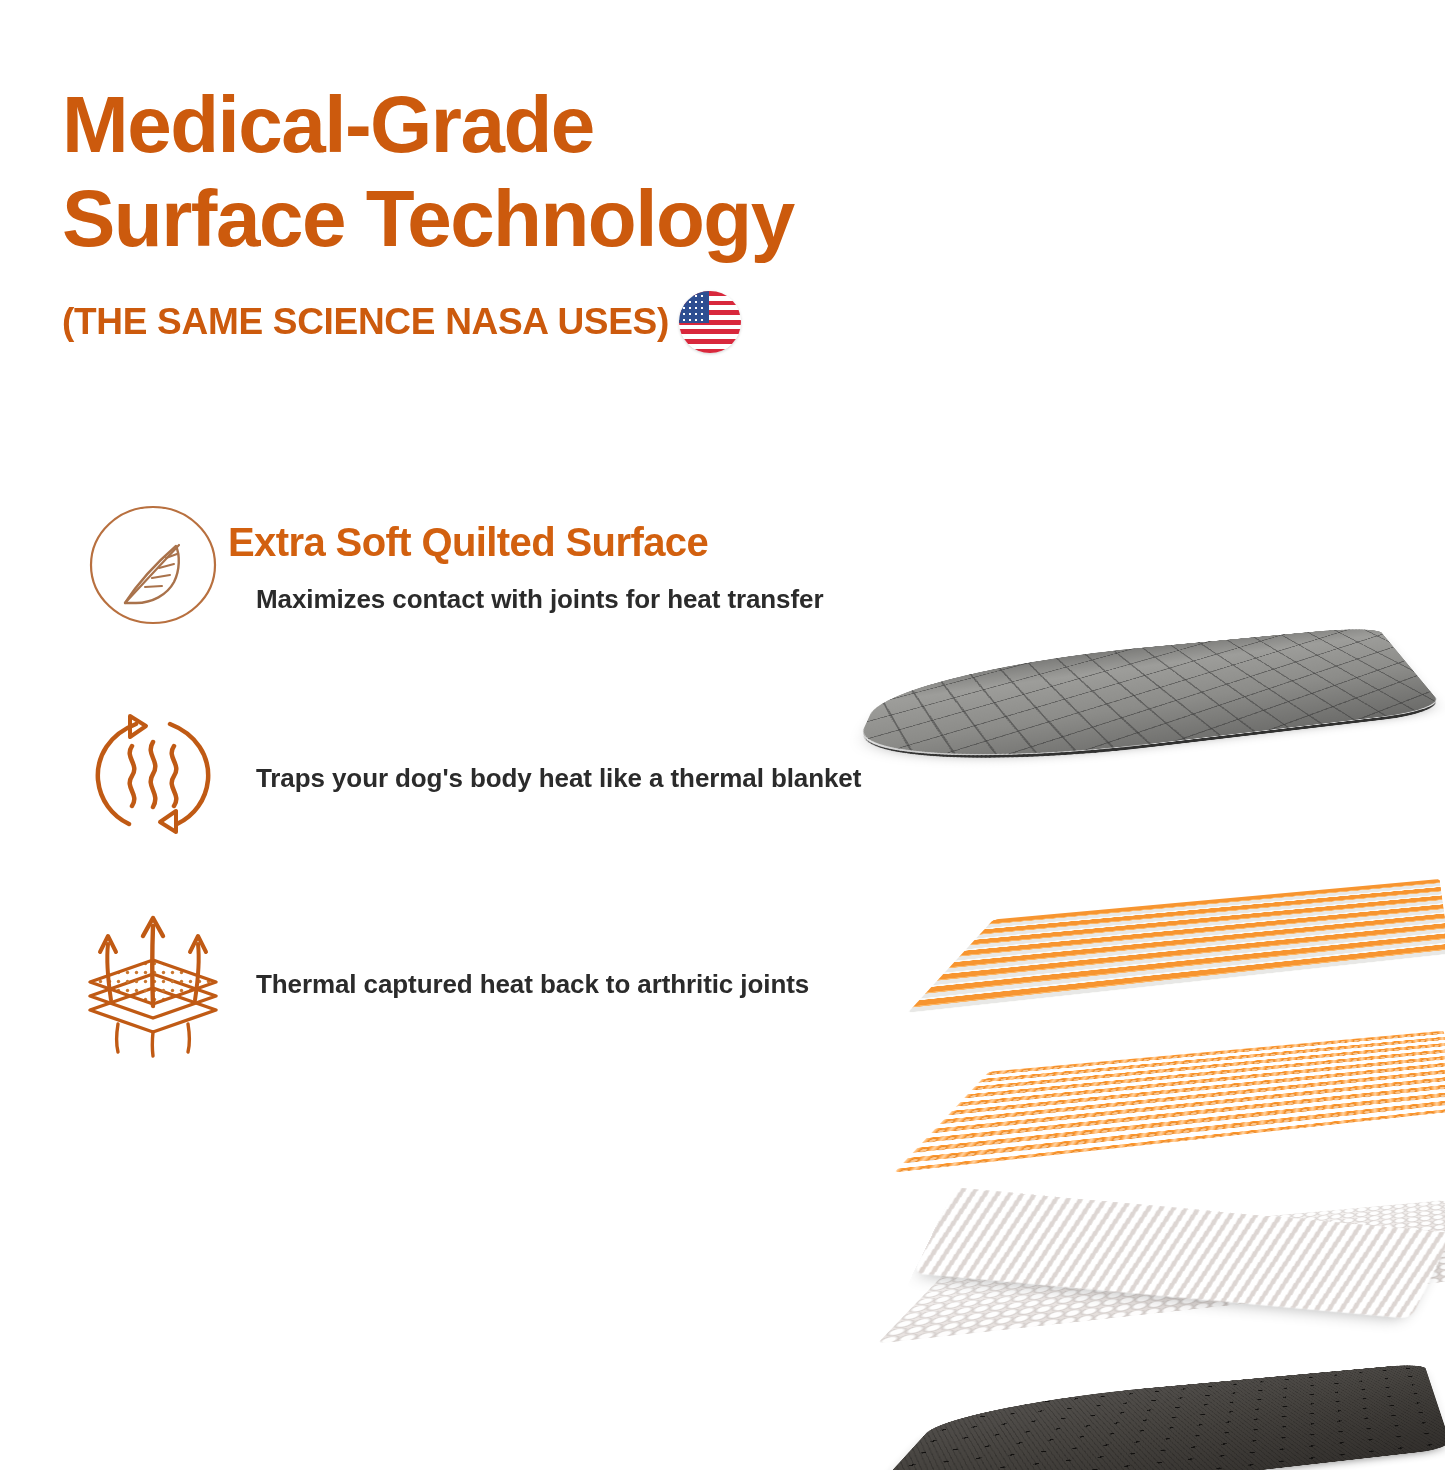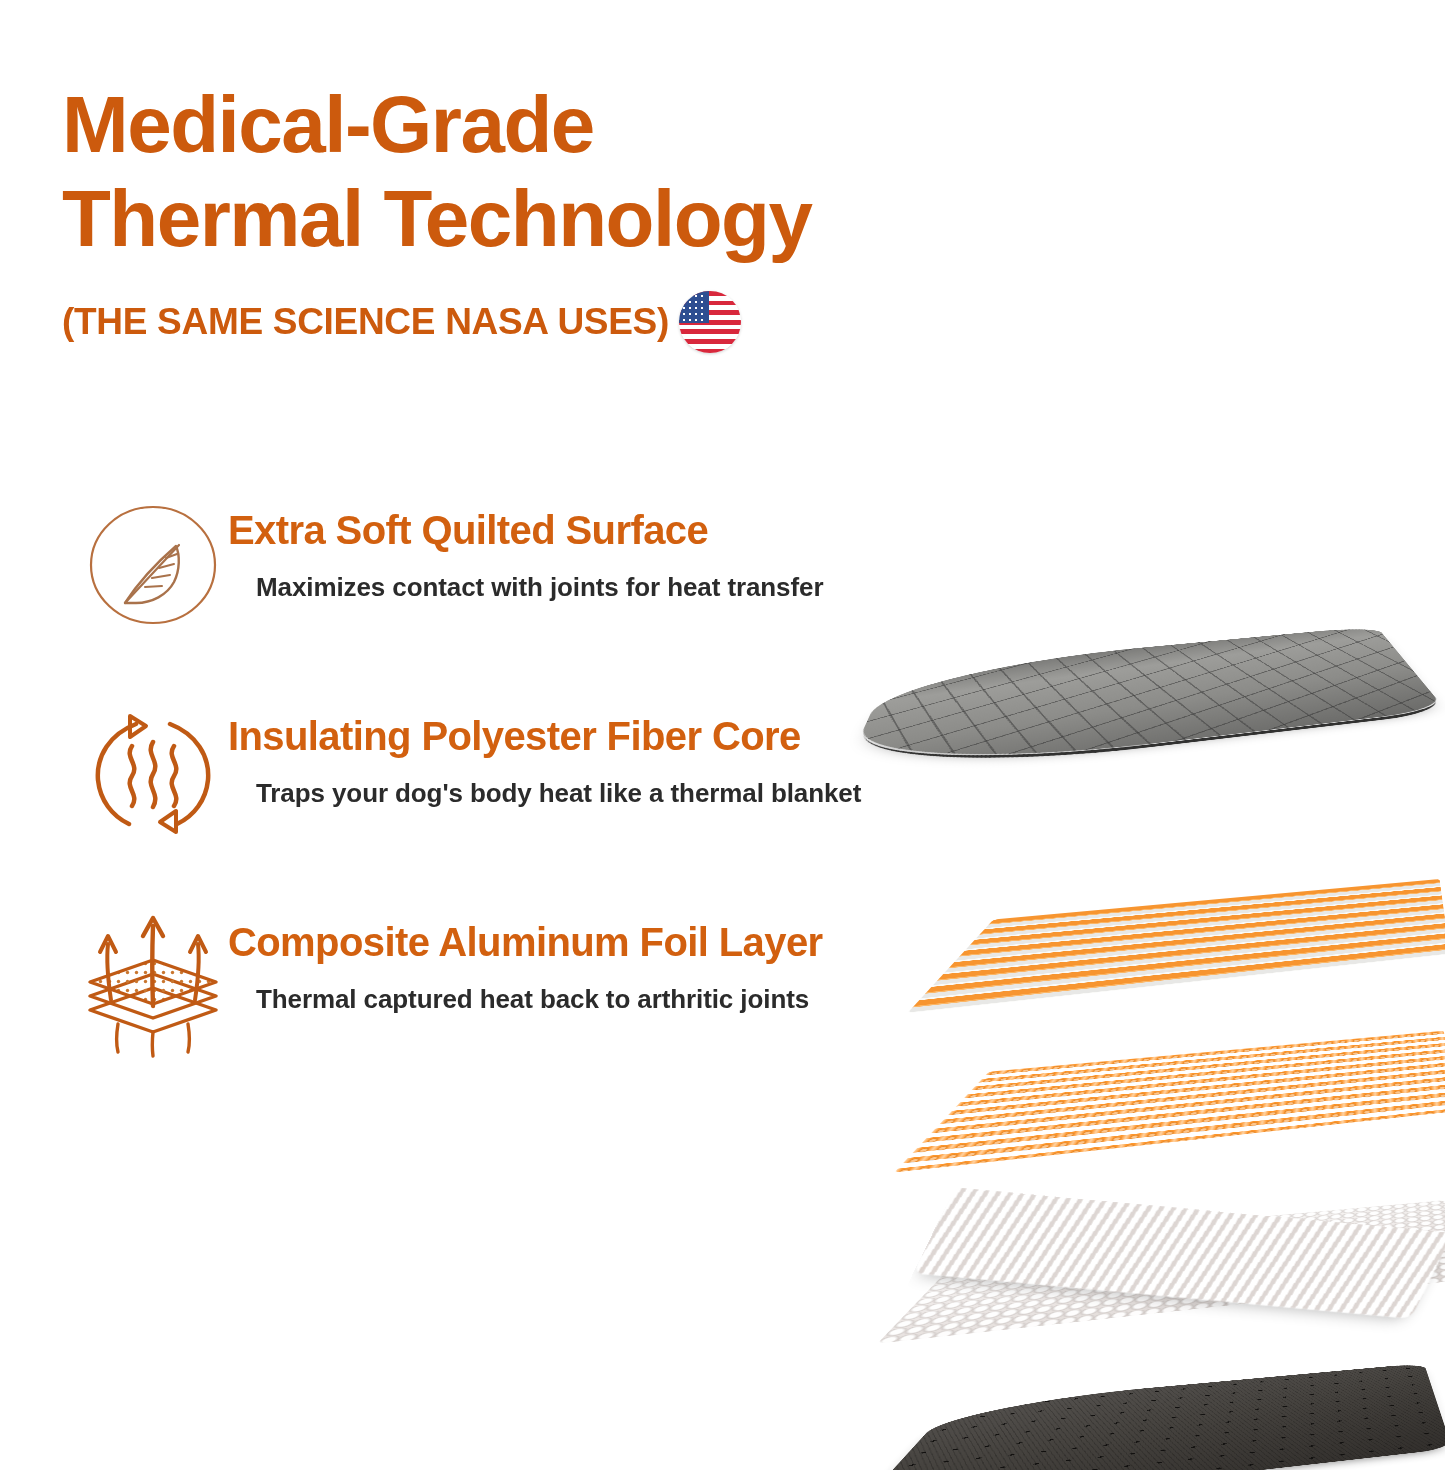--- a/index.html
+++ b/index.html
@@ -89,21 +89,21 @@
   
   .features {
     position: absolute;
     left: 78px;
     top: 498px;
     width: 790px;
   }
 
   .feature {
     display: flex;
-    align-items: flex-start;
+    align-items: center;
     margin-bottom: 74px;
   }
   .feature:last-child { margin-bottom: 0; }
 
   .feature-icon {
     flex: 0 0 auto;
     width: 150px;
     height: 132px;
     display: flex;
     align-items: flex-start;
@@ -316,21 +316,21 @@
 
   .icon-svg { display: block; }
 </style>
 </head>
 <body>
 
 <div class="page">
 
   <div class="header">
     <div class="headline">Medical-Grade</div>
-    <div class="headline">Thermal Technology</div>
+    <div class="headline">Surface Technology</div>
 
     <div class="subline-row">
       <div class="subline">(THE SAME SCIENCE NASA USES)</div>
       <div class="flag-badge">
         <div class="flag-stripes"></div>
         <div class="flag-canton"></div>
       </div>
     </div>
   </div>
 
@@ -360,21 +360,20 @@
           <path d="M52 16 C26 26 12 48 14 72 C16 92 28 108 45 116" stroke="#C05A14" stroke-width="4.5" fill="none" stroke-linecap="round"></path>
           <path d="M86 16 C112 26 126 48 124 72 C122 92 110 108 93 116" stroke="#C05A14" stroke-width="4.5" fill="none" stroke-linecap="round"></path>
           <path d="M46 8 L62 18 L46 29 Z" stroke="#C05A14" stroke-width="4" fill="none" stroke-linejoin="round"></path>
           <path d="M92 124 L76 114 L92 103 Z" stroke="#C05A14" stroke-width="4" fill="none" stroke-linejoin="round"></path>
           <path d="M48 38 C40 50 56 56 48 68 C40 80 56 86 48 98" stroke="#C05A14" stroke-width="4.5" fill="none" stroke-linecap="round"></path>
           <path d="M69 34 C61 47 77 53 69 66 C61 79 77 85 69 99" stroke="#C05A14" stroke-width="4.5" fill="none" stroke-linecap="round"></path>
           <path d="M90 38 C82 50 98 56 90 68 C82 80 98 86 90 98" stroke="#C05A14" stroke-width="4.5" fill="none" stroke-linecap="round"></path>
         </svg>
       </div>
       <div class="feature-text">
-        <div class="feature-title">Insulating Polyester Fiber Core</div>
         <div class="feature-desc">Traps your dog's body heat like a thermal blanket</div>
       </div>
     </div>
 
     <div class="feature">
       <div class="feature-icon">
         <svg class="icon-svg" width="150" height="145" viewBox="0 0 150 145" fill="none" aria-hidden="true">
           <defs>
             <pattern id="dotgrid" width="9" height="9" patternUnits="userSpaceOnUse">
               <circle cx="4.5" cy="4.5" r="1.7" fill="#C9762F"></circle>
@@ -393,21 +392,20 @@
           <path d="M65 22 L75 4 L85 22" stroke="#C05A14" stroke-width="4.4" fill="none" stroke-linejoin="round" stroke-linecap="round"></path>
           <path d="M117 86 C120 66 122 48 120 30" stroke="#C05A14" stroke-width="4" fill="none" stroke-linecap="round"></path>
           <path d="M112 38 L120 22 L128 38" stroke="#C05A14" stroke-width="4" fill="none" stroke-linejoin="round" stroke-linecap="round"></path>
 
           <path d="M40 110 C38 122 38 130 40 138" stroke="#C05A14" stroke-width="3.4" fill="none" stroke-linecap="round"></path>
           <path d="M75 118 C74 128 74 134 75 142" stroke="#C05A14" stroke-width="3.4" fill="none" stroke-linecap="round"></path>
           <path d="M110 110 C112 122 112 130 110 138" stroke="#C05A14" stroke-width="3.4" fill="none" stroke-linecap="round"></path>
         </svg>
       </div>
       <div class="feature-text">
-        <div class="feature-title">Composite Aluminum Foil Layer</div>
         <div class="feature-desc">Thermal captured heat back to arthritic joints</div>
       </div>
     </div>
 
   </div>
 
   <div class="product">
 
     <div class="layer layer-quilt">
       <div class="quilt-sheet"></div>

